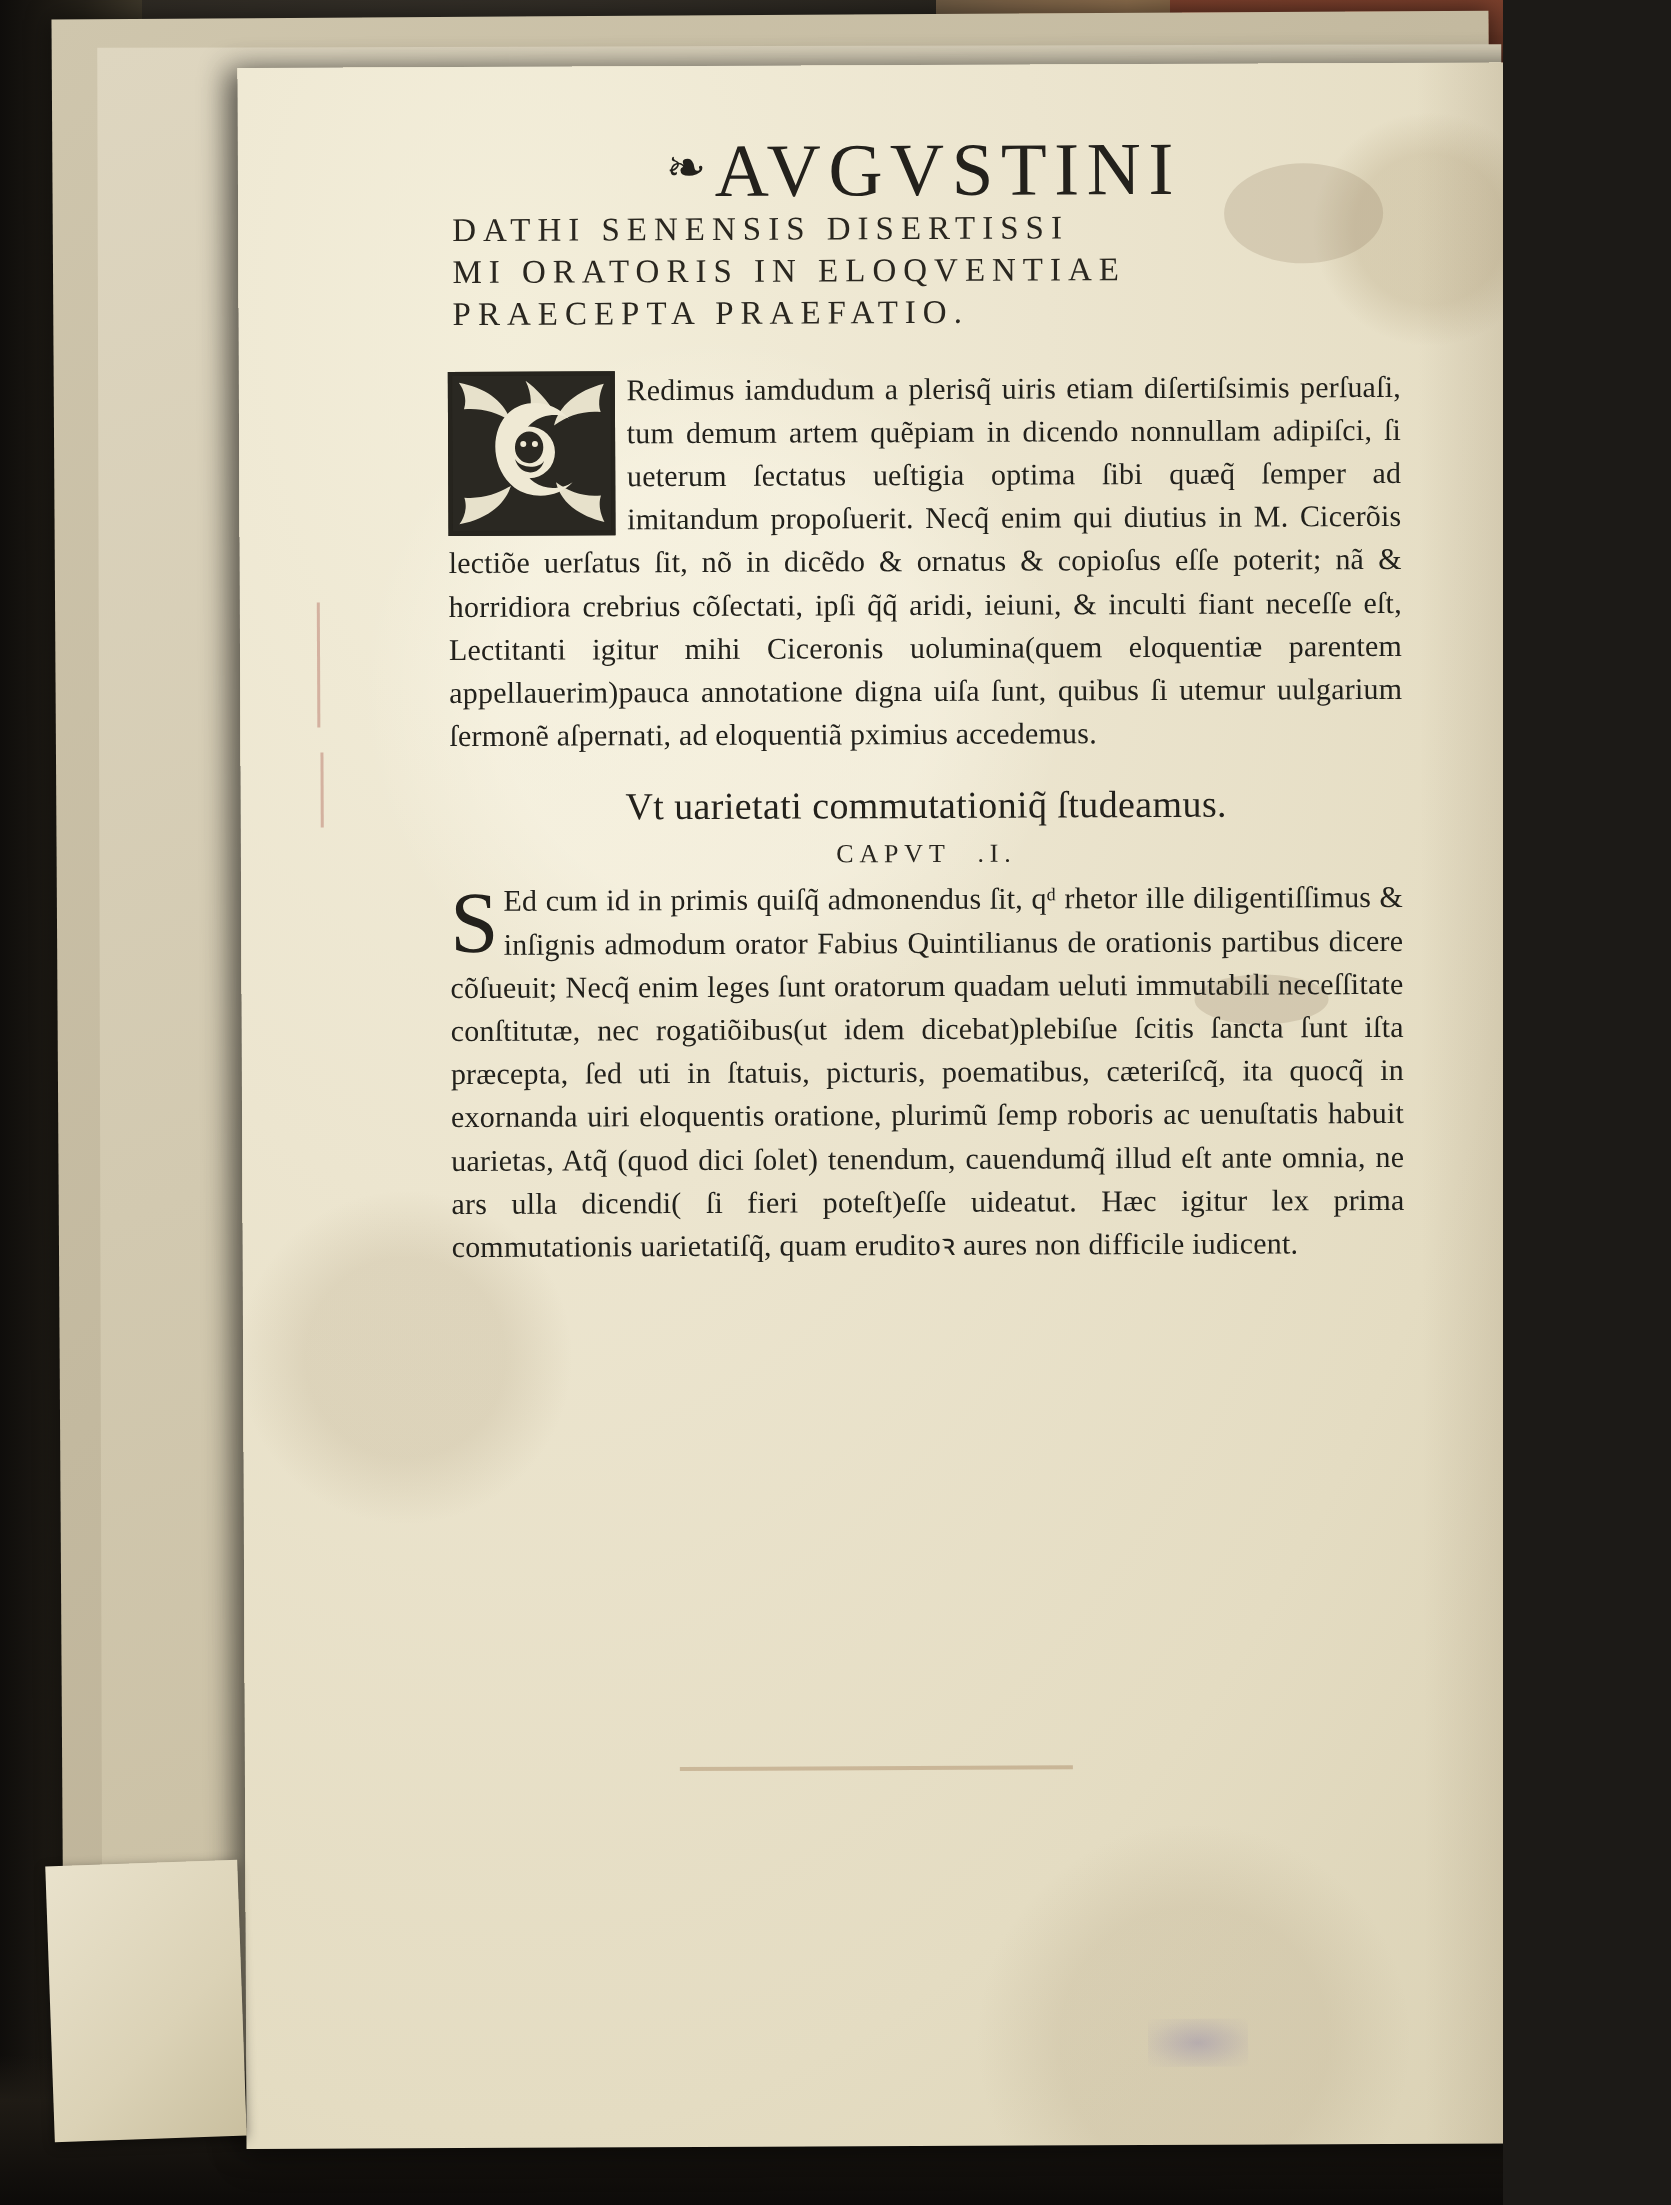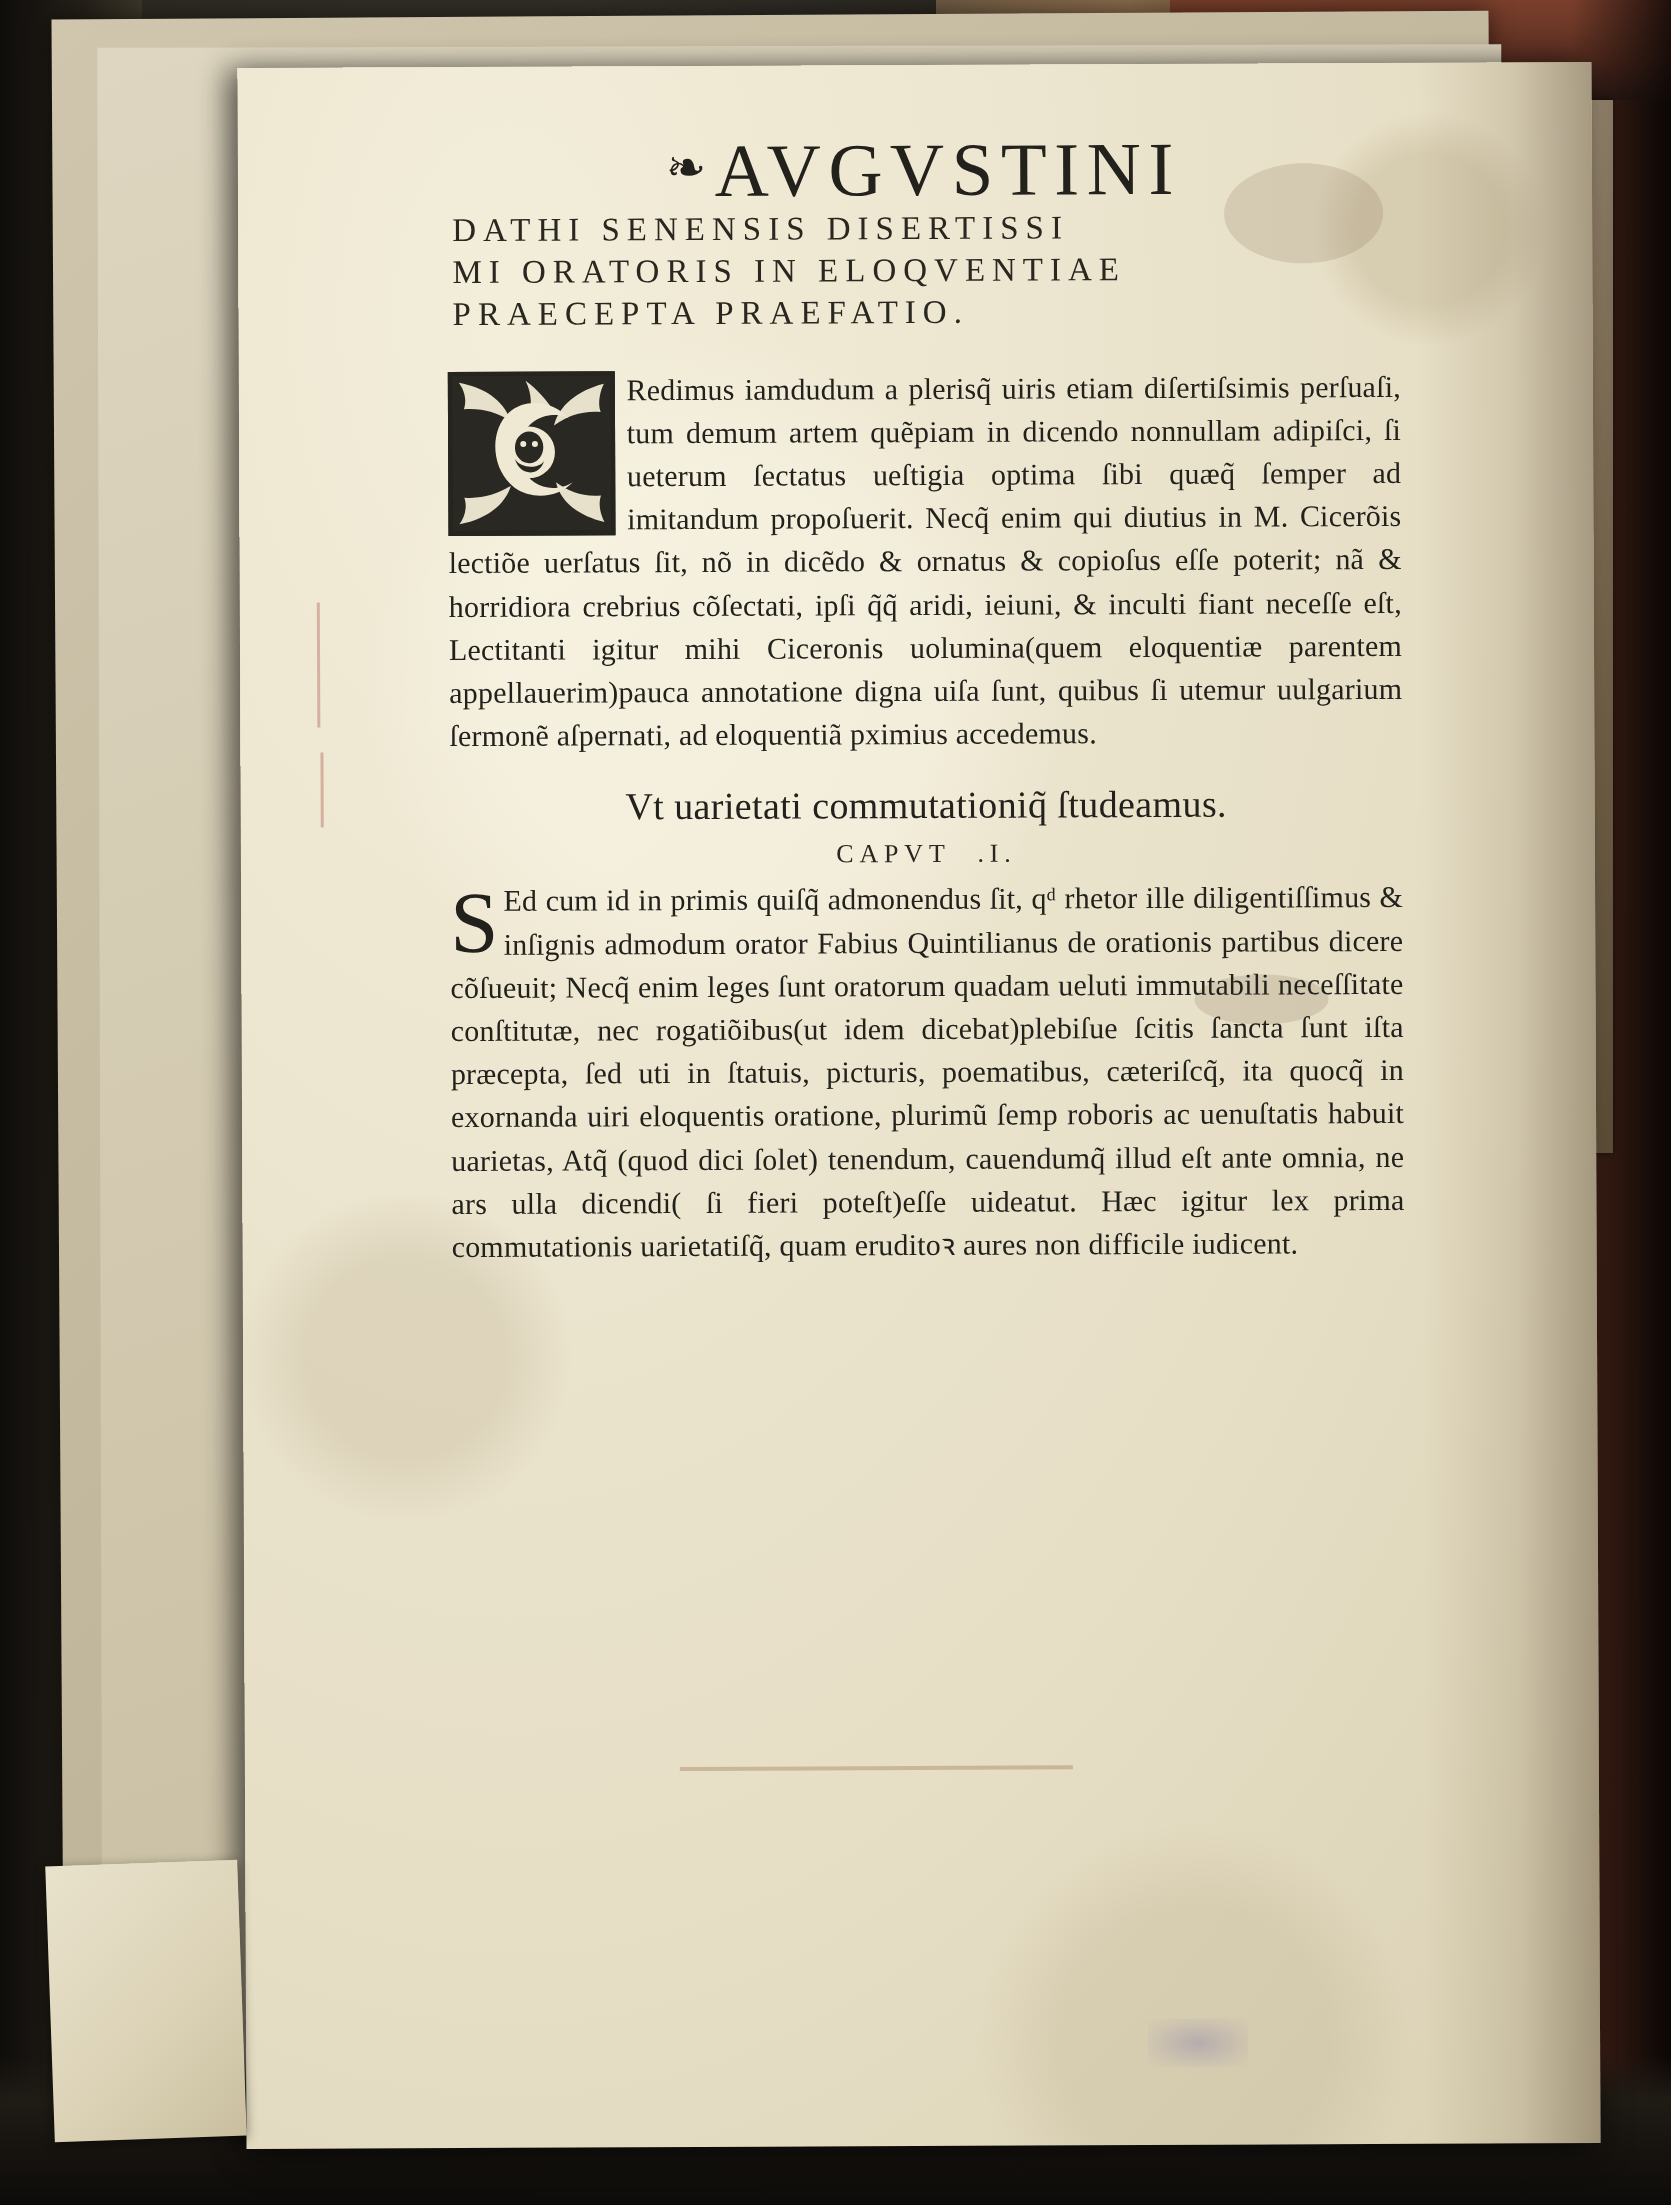--- a/index.html
+++ b/index.html
@@ -10,21 +10,21 @@
   body {
     width: 1671px;
     height: 2205px;
     overflow: hidden;
     font-family: "Liberation Serif", serif;
   }
 
   
   #photo {
     position: relative;
-    width: 1671px;
+    width: 1503px;
     height: 2205px;
     background:
       radial-gradient(ellipse at 30% 20%, #3a352d 0%, #211e19 55%, #15120f 100%);
     overflow: hidden;
   }
 
   
   .backdrop-left {
     position: absolute;
     left: 0; top: 0;

